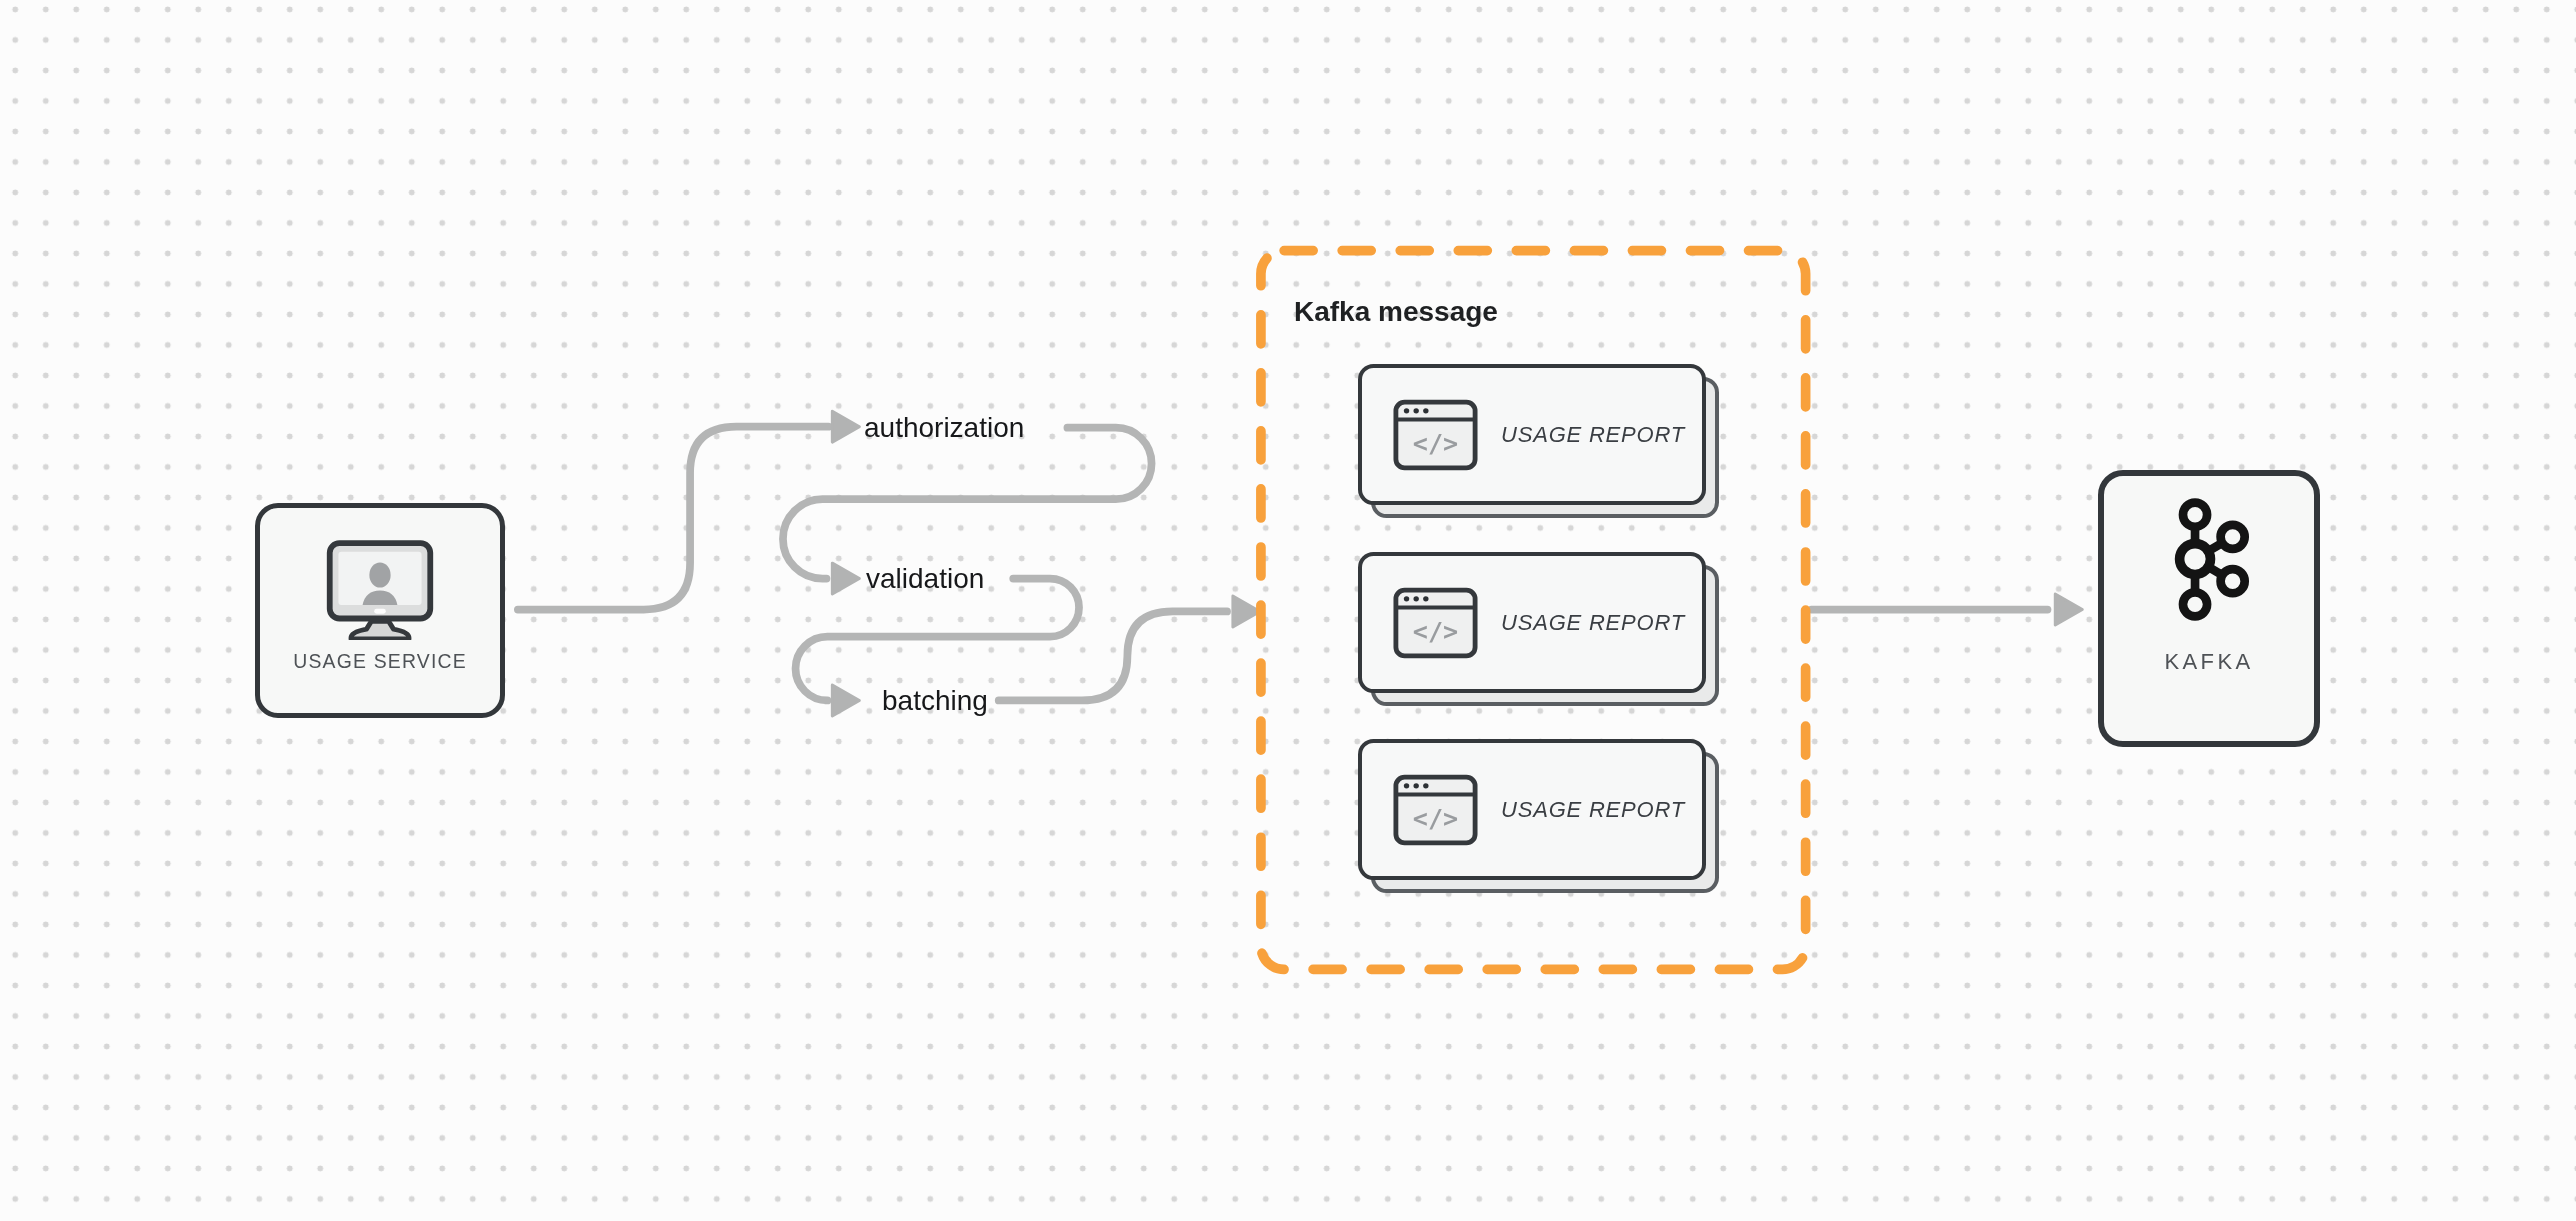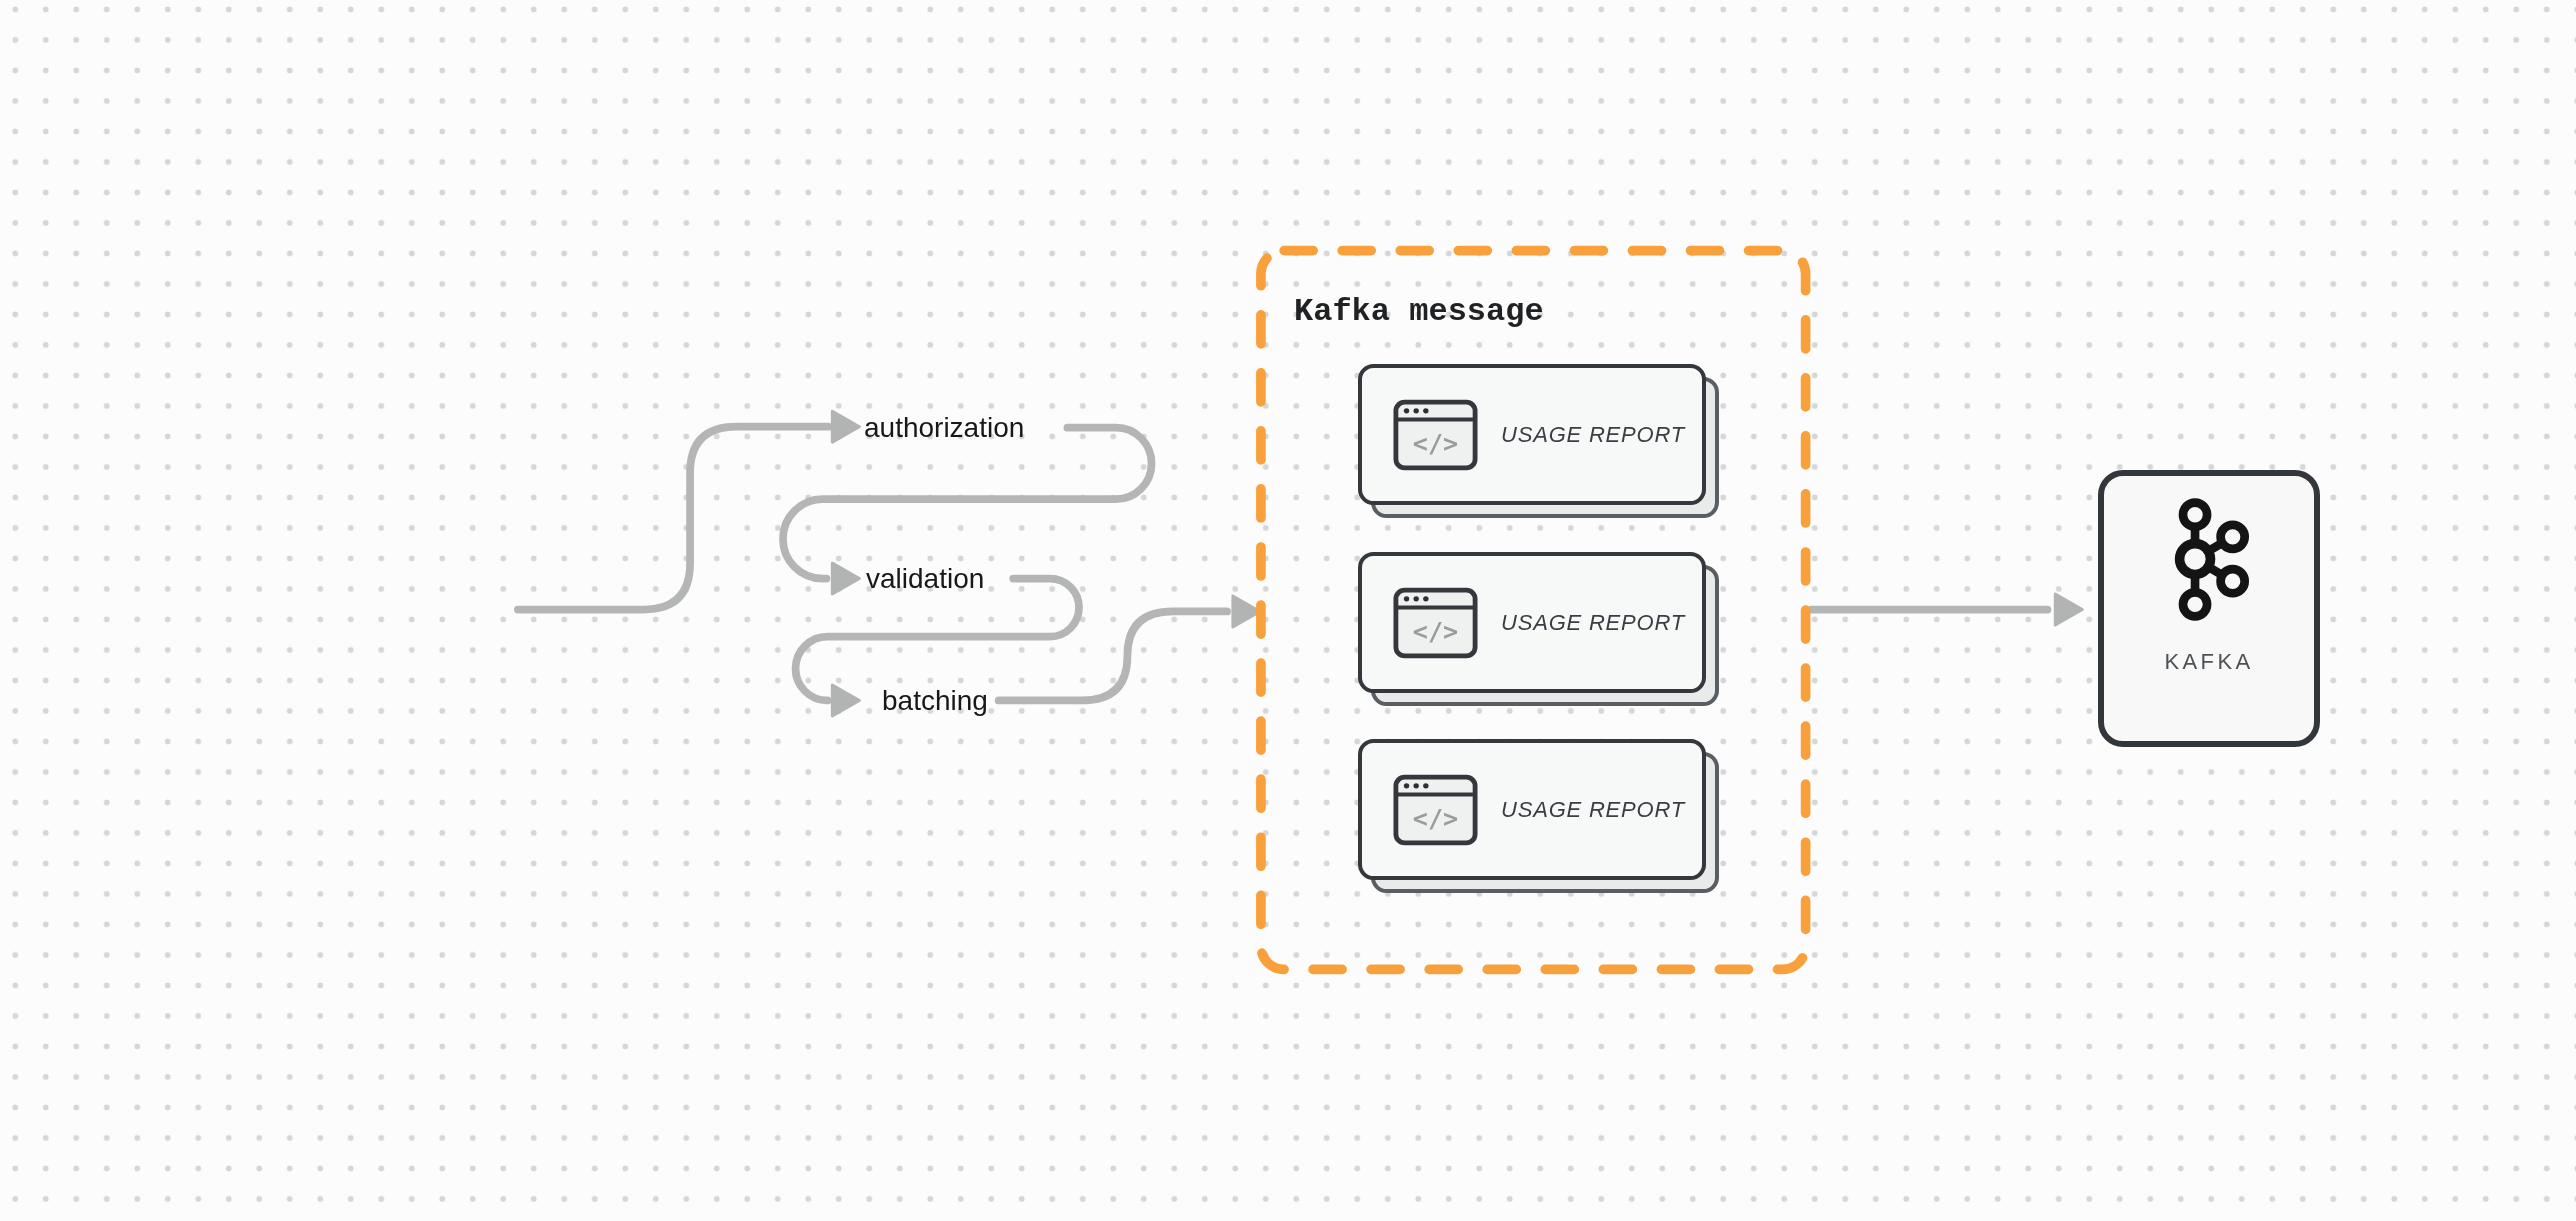--- a/index.html
+++ b/index.html
@@ -34,21 +34,21 @@
     position:absolute; z-index:2;
     font-size:28px; font-weight:400; line-height:35px;
     color:#17181a; white-space:nowrap;
   }
   #step-authorization { left:864px; top:410px; }
   #step-validation    { left:866px; top:561px; }
   #step-batching      { left:866px; top:683px;margin-left:16px; }
   .group-title {
     position:absolute; z-index:2;
     left:1294px; top:295px;
-    font-size:32px; font-weight:600; line-height:33px; color:#1f2123; white-space:nowrap;font-family:Liberation Mono, monospace;
+    font-size:28px; font-weight:600; line-height:33px; color:#1f2123; white-space:nowrap;
   }
   .card { position:absolute; z-index:2; left:1358px; width:348px; height:141px; }
   #usage-report-card-1 { top:364px; }
   #usage-report-card-2 { top:552px; }
   #usage-report-card-3 { top:739px; }
   .card-shadow {
     position:absolute; left:12.6px; top:12.6px; width:100%; height:100%;
     background:#e9eaea; border:4.8px solid #5a5e62; border-radius:15.5px; box-sizing:border-box;
   }
   .card-face {
@@ -77,20 +77,33 @@
     <g fill="#b2b3b3" stroke="#b2b3b3" stroke-width="3" stroke-linejoin="round">
       <path d="M 860 425 L 888 441 L 860 457 Z"></path>
       <path d="M 860 582 L 888 598 L 860 614 Z"></path>
       <path d="M 860 708 L 888 724 L 860 740 Z"></path>
       <path d="M 1274 616 L 1302 632 L 1274 648 Z"></path>
       <path d="M 2124 614 L 2152 630 L 2124 646 Z"></path>
     </g>
     <rect x="1303" y="259" width="563" height="743" rx="24" fill="none" stroke="#F8A13C" stroke-width="10" stroke-dasharray="30 30" stroke-linecap="round"></rect>
   </svg>
 
+  <div class="node" id="usage-service-node">
+    <svg width="116" height="101" viewBox="0 0 120 104">
+      <rect x="8" y="4" width="104" height="78" rx="10" fill="#dcdddd" stroke="#34383c" stroke-width="6"></rect>
+      <rect x="17" y="13" width="86" height="55" rx="3" fill="#f2f3f3"></rect>
+      <g fill="#a1a3a5">
+        <ellipse cx="60" cy="37" rx="11" ry="13"></ellipse>
+        <path d="M42 68 q3 -15 18 -15 q15 0 18 15 z"></path>
+      </g>
+      <rect x="54" y="72" width="12" height="5" rx="2.5" fill="#fdfdfd"></rect>
+      <path d="M51 85 h18 l5 8 q16 3 16 9 v1 h-60 v-1 q0 -6 16 -9 z" fill="#d5d6d6" stroke="#34383c" stroke-width="5" stroke-linejoin="round"></path>
+    </svg>
+    <div class="node-label">USAGE SERVICE</div>
+  </div>
 
   <div class="step-label" id="step-authorization">authorization</div>
   <div class="step-label" id="step-validation">validation</div>
   <div class="step-label" id="step-batching">batching</div>
 
   <div class="group-title">Kafka message</div>
 
   <div class="card" id="usage-report-card-1">
     <div class="card-shadow"></div>
     <div class="card-face">

